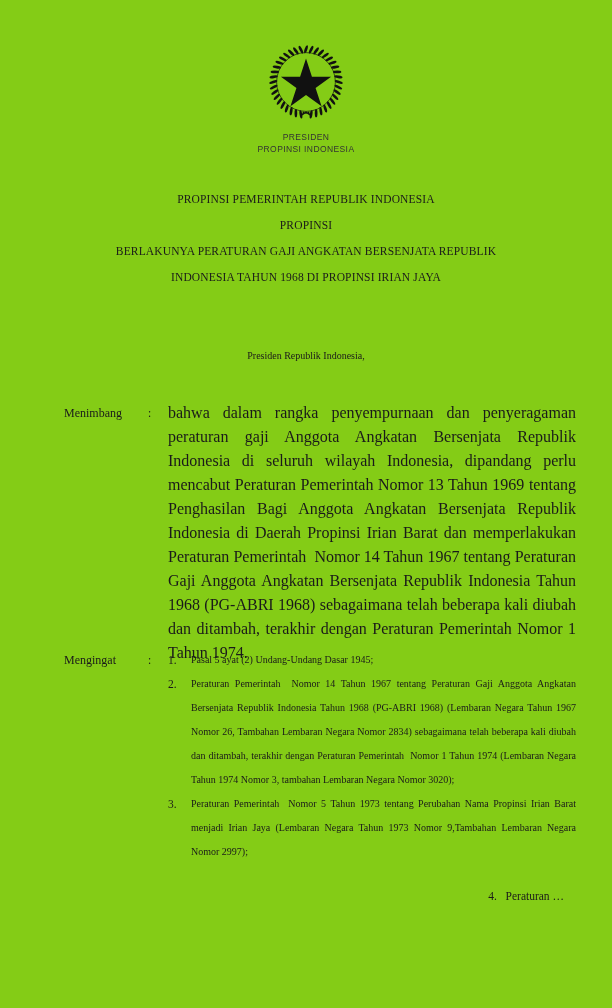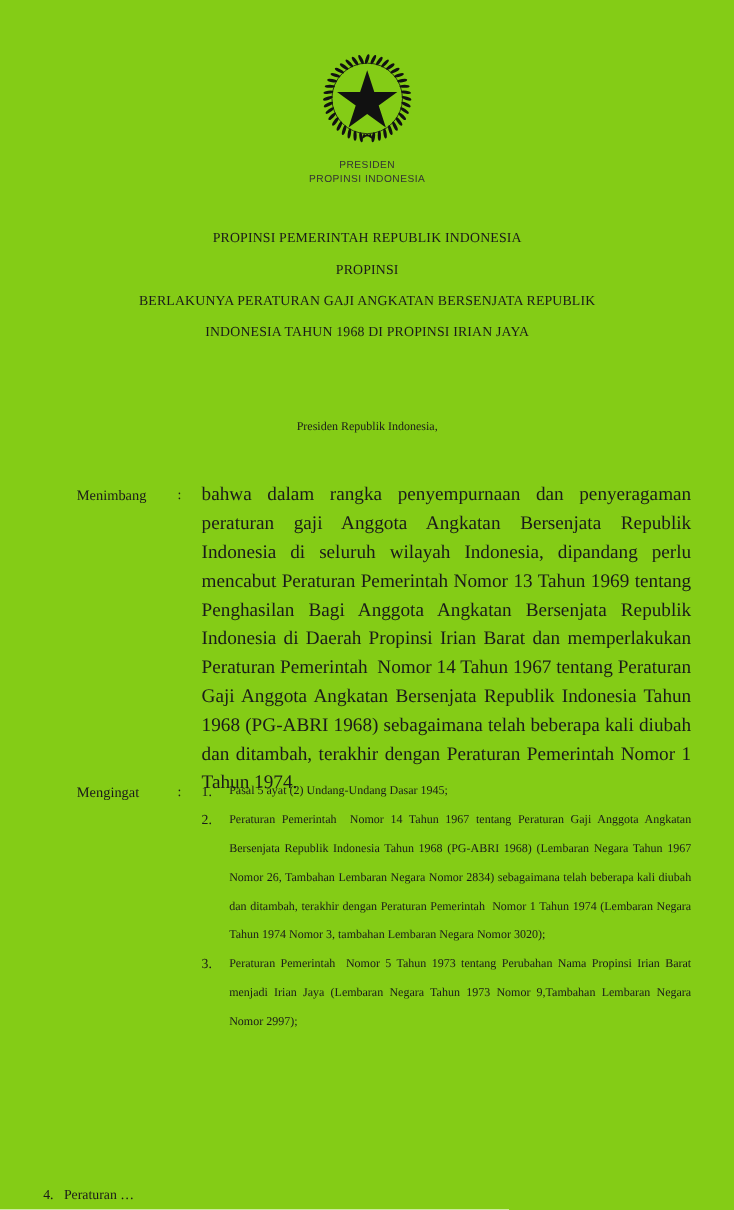--- a/index.html
+++ b/index.html
@@ -135,23 +135,23 @@
     white-space: pre-wrap;
   }
   .numitem-text.nojustify {
     text-align: left;
   }
 
   
   .continuation {
     position: absolute;
     left: 36px;
-    top: 984px;
+    top: 884px;
     width: 528px;
-    text-align: left;
+    text-align: right;
     font-size: 11.5px;
     line-height: 24px;
     white-space: pre;
   }
 </style>
 </head>
 <body>
 
 <div class="page">
 

